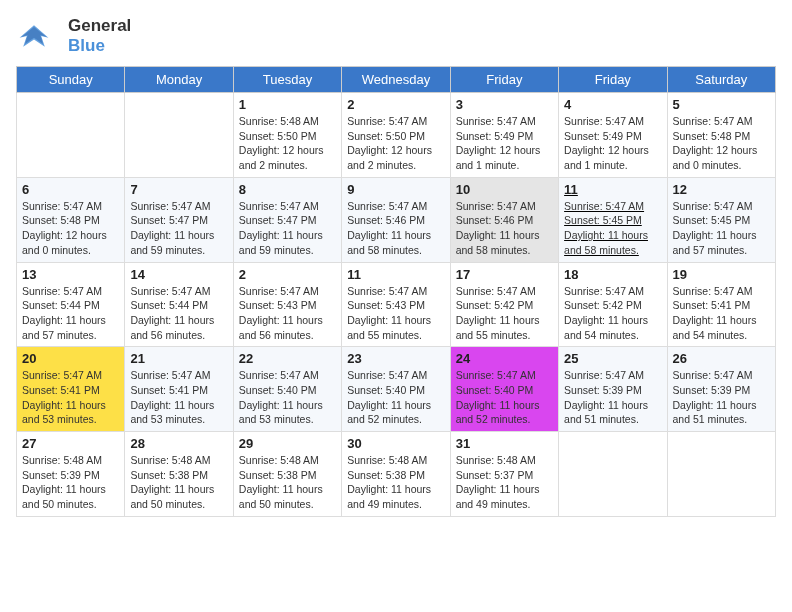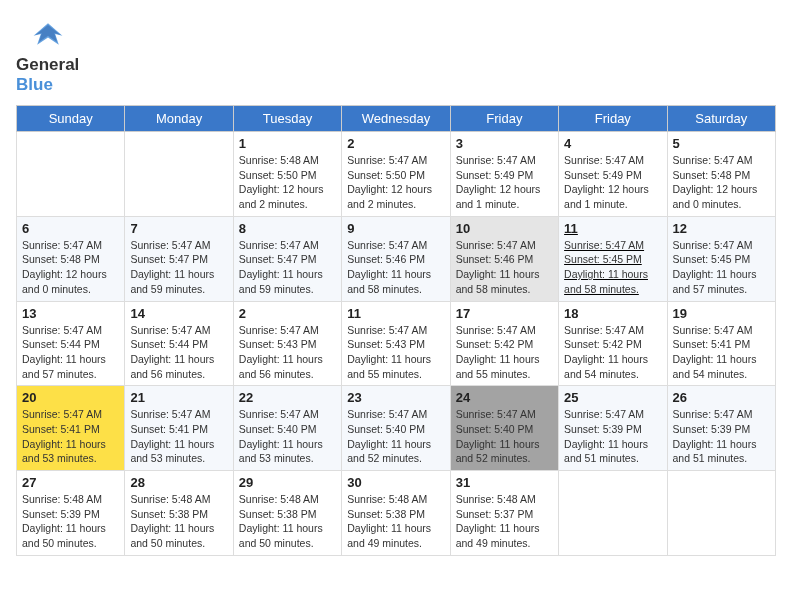--- a/index.html
+++ b/index.html
@@ -12,22 +12,21 @@
     }
     .header {
       display: flex;
       justify-content: space-between;
       align-items: flex-start;
       margin-bottom: 10px;
     }
     .logo {
       display: flex;
       align-items: center;
-      gap: 3px;
-      flex-direction: column;
+      gap: 16px;
     }
     .logo-bird {
       width: 36px;
       height: 36px;
     }
     .title-block {
       text-align: right;
     }
     .month-title {
       font-size: 36px;
@@ -252,21 +251,21 @@
           <div class="day-info" style="white-space: pre-line;">Sunrise: 5:47 AM
 Sunset: 5:40 PM
 Daylight: 11 hours and 53 minutes.</div>
         </td>
         <td style="background: rgb(245, 248, 252);">
           <span class="day-num">23</span>
           <div class="day-info" style="white-space: pre-line;">Sunrise: 5:47 AM
 Sunset: 5:40 PM
 Daylight: 11 hours and 52 minutes.</div>
         </td>
-        <td style="background: #a3a3a3;">
+        <td style="background: #d946ef;">
           <span class="day-num">24</span>
           <div class="day-info" style="white-space: pre-line;">Sunrise: 5:47 AM
 Sunset: 5:40 PM
 Daylight: 11 hours and 52 minutes.</div>
         </td>
         <td style="background: rgb(245, 248, 252);">
           <span class="day-num">25</span>
           <div class="day-info" style="white-space: pre-line;">Sunrise: 5:47 AM
 Sunset: 5:39 PM
 Daylight: 11 hours and 51 minutes.</div>

